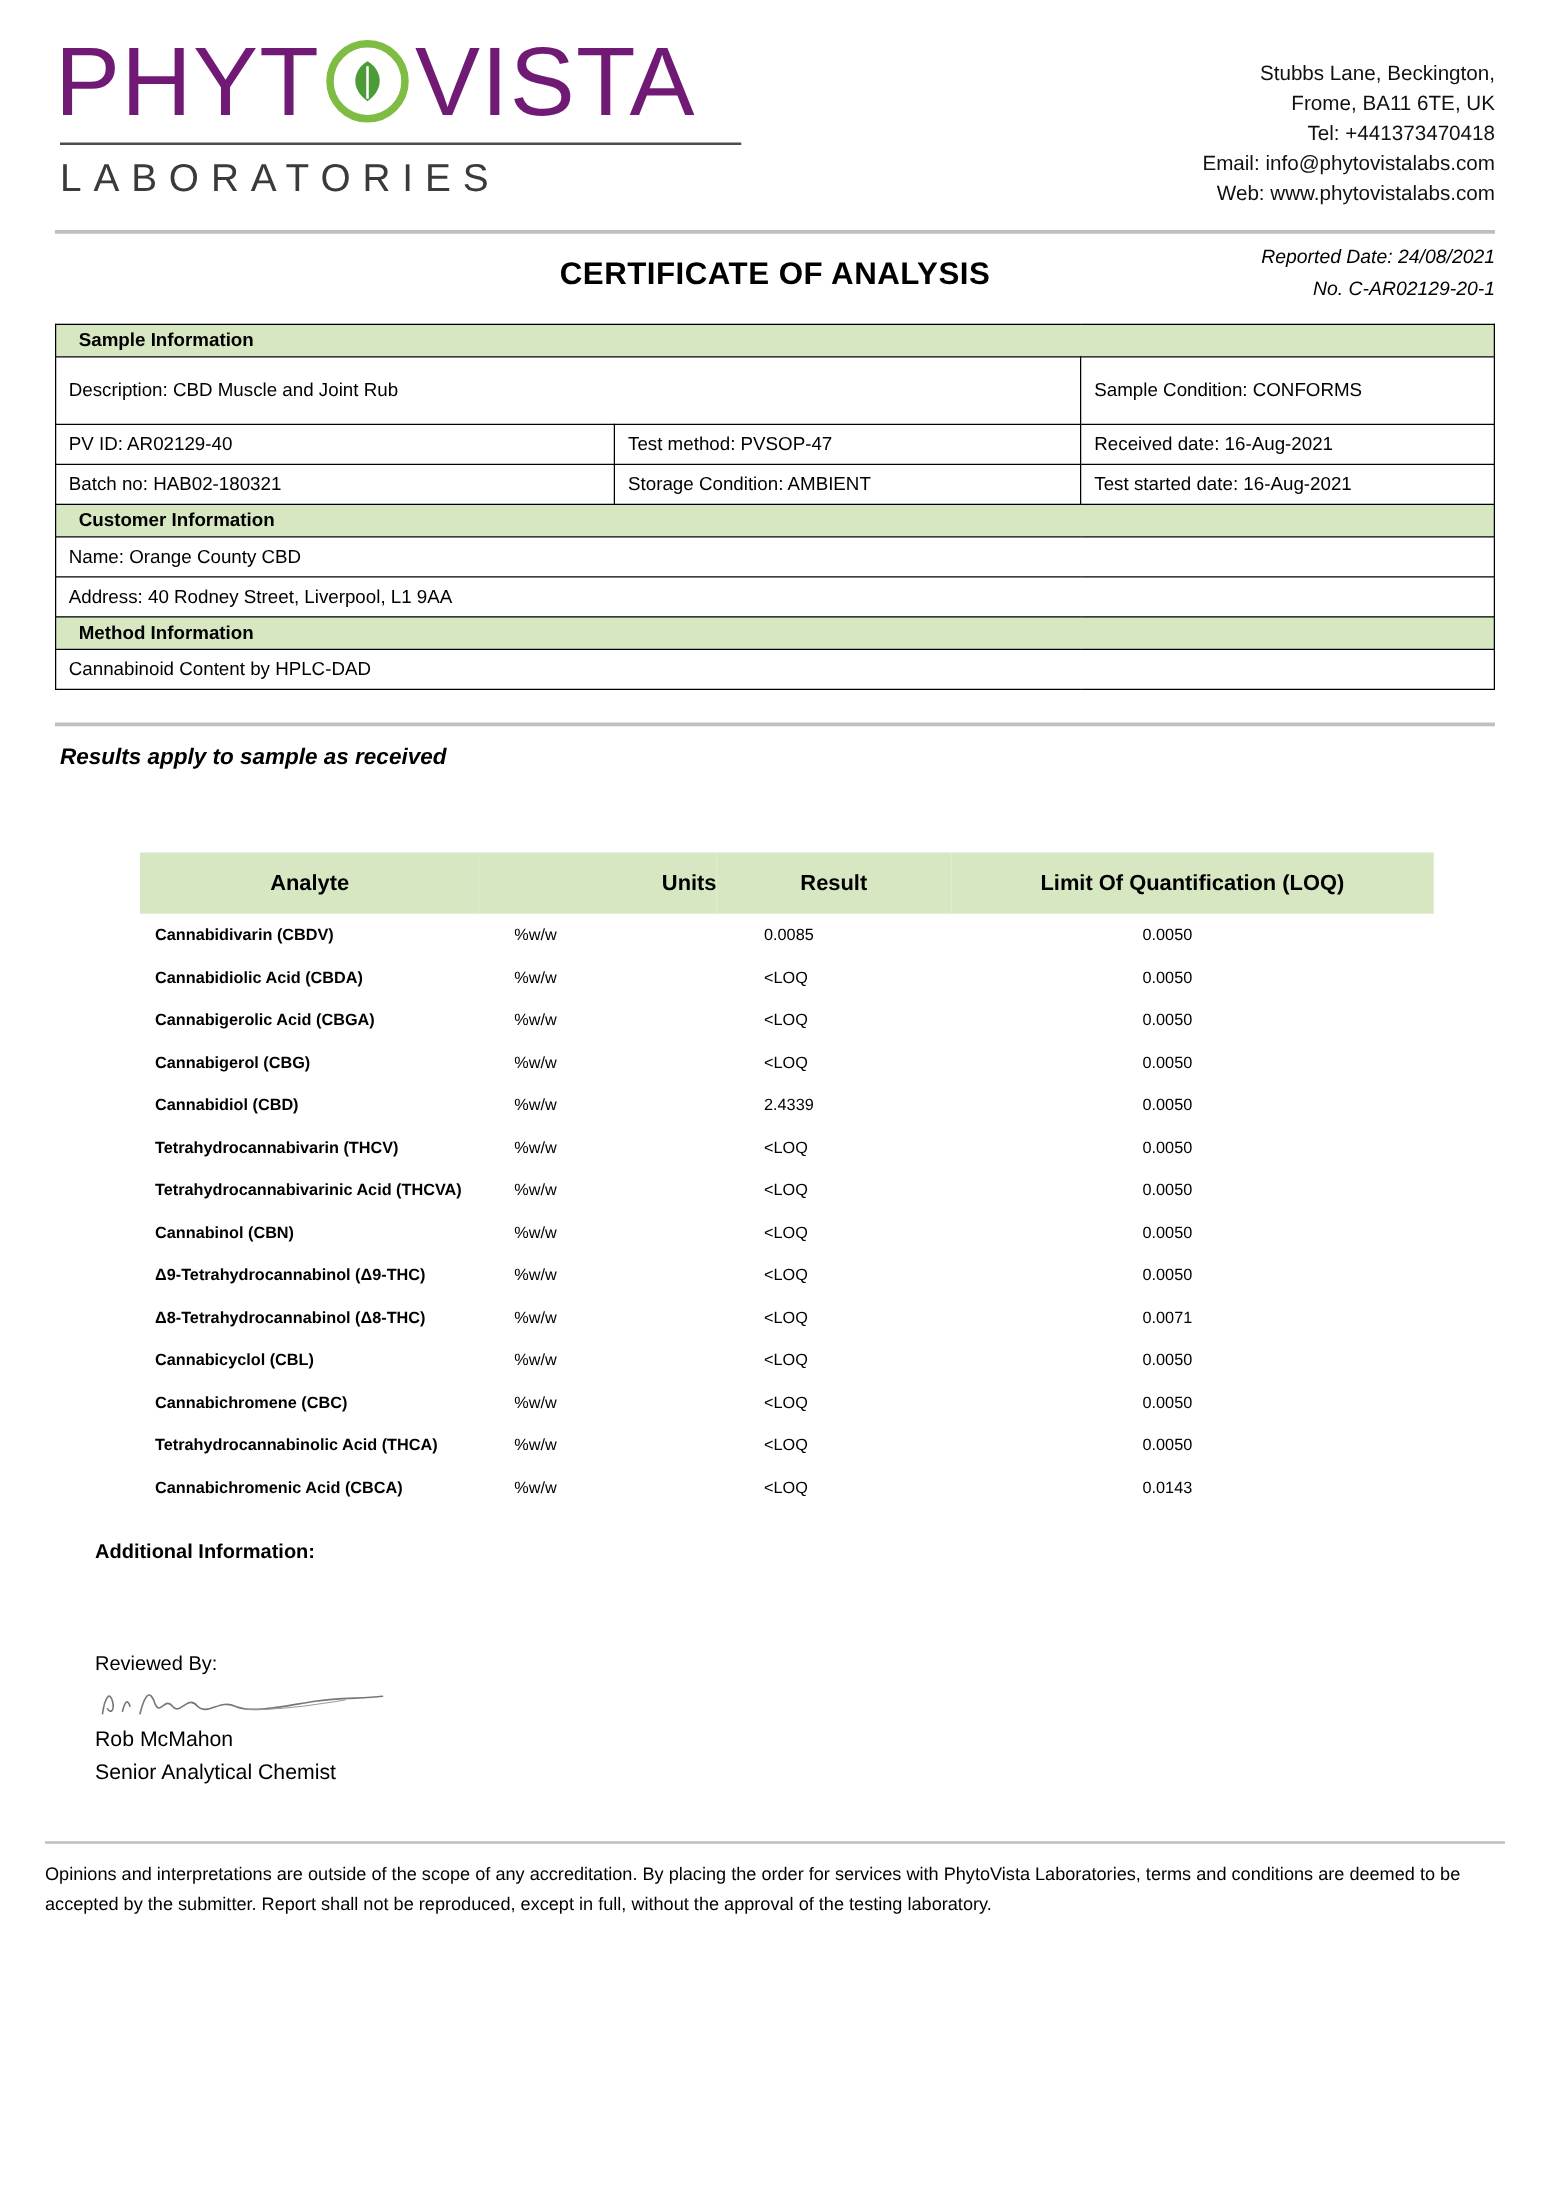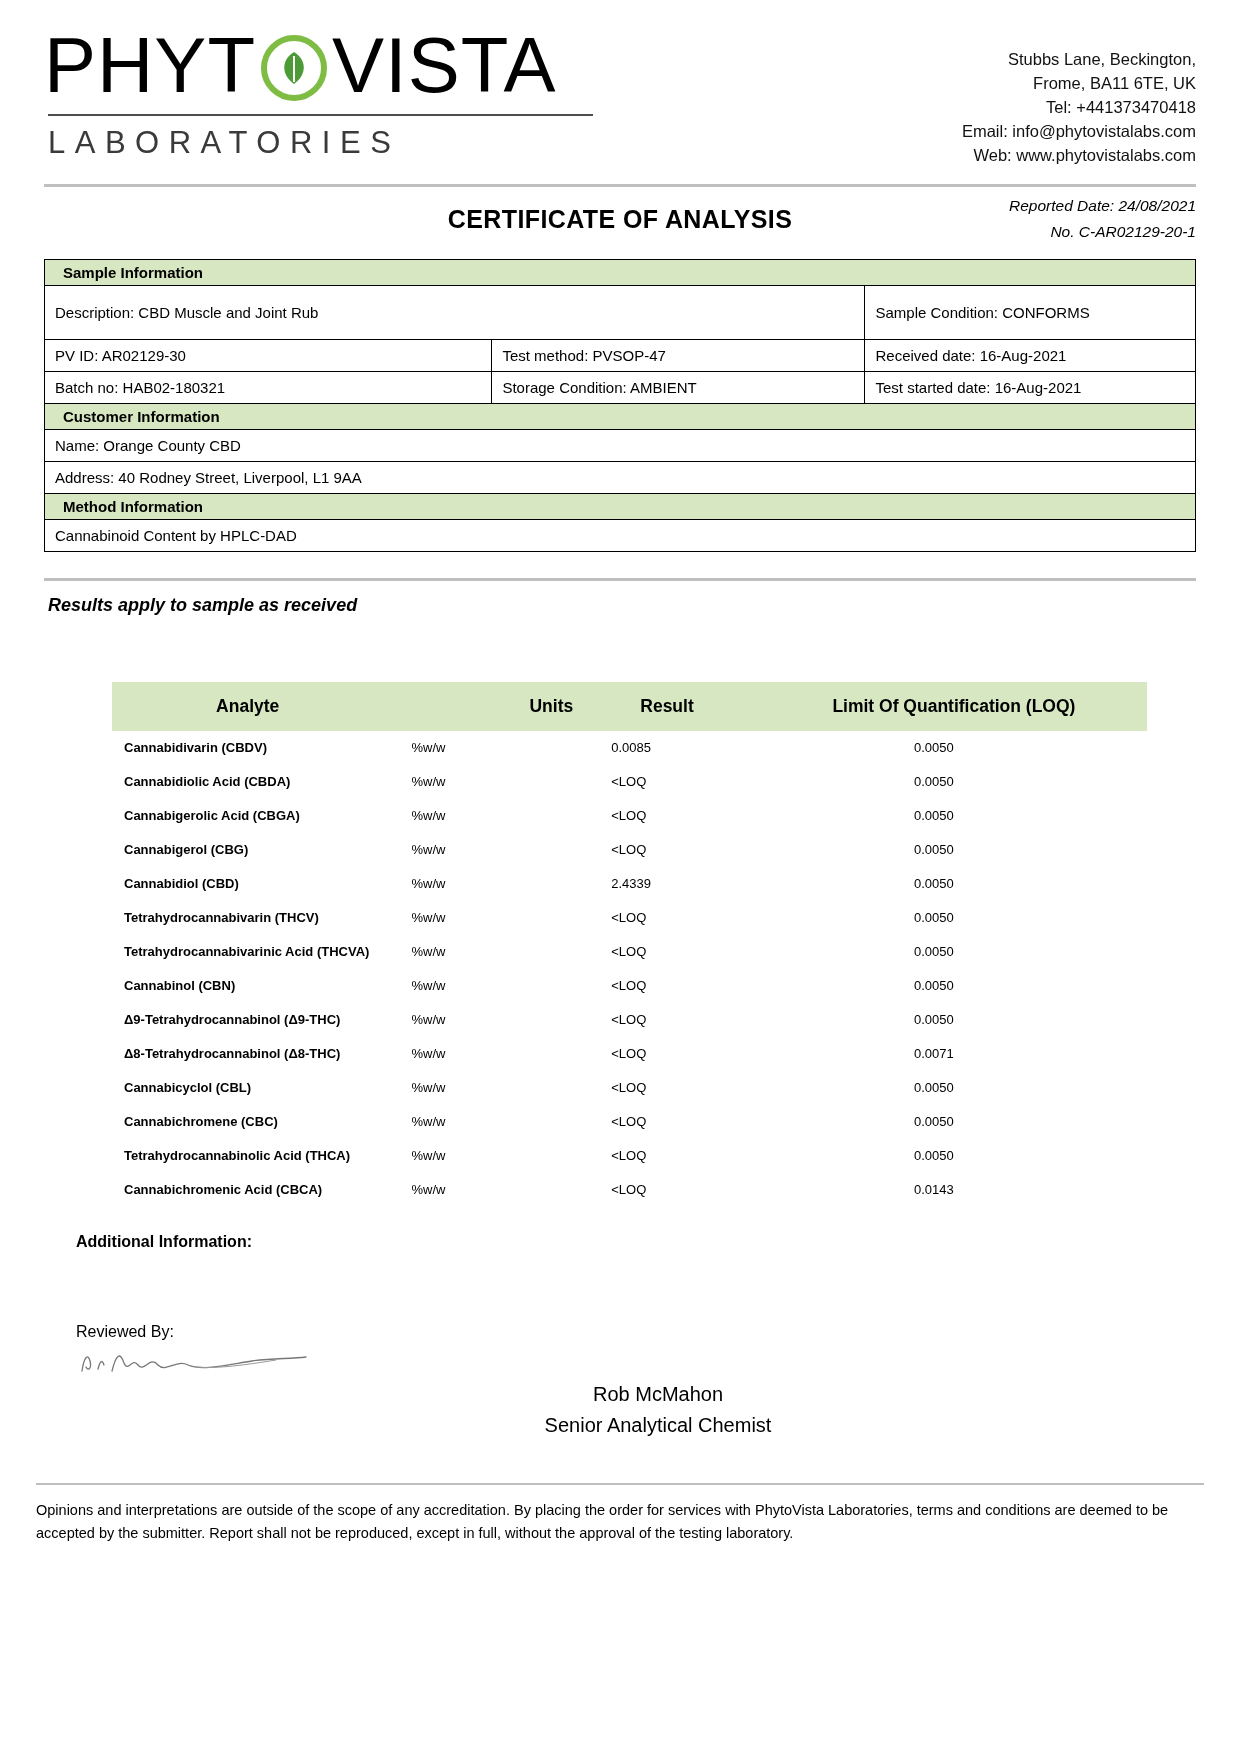--- a/index.html
+++ b/index.html
@@ -28,25 +28,25 @@
     align-items: flex-start;
     justify-content: space-between;
     padding: 26px 44px 0 44px;
     box-sizing: border-box;
   }
   .logo-block {
     width: 620px;
   }
   .logo-word {
     display: flex;
-    align-items: flex-end;
+    align-items: center;
     font-family: "Liberation Sans", sans-serif;
     font-size: 78px;
     letter-spacing: 1px;
-    color: #000000;
+    color: #701a75;
     font-weight: 400;
     line-height: 1;
   }
   .logo-word .leafmark {
     position: relative;
     display: inline-block;
     width: 72px;
     height: 72px;
     margin: 0 2px;
   }
@@ -189,23 +189,22 @@
   }
   .sig {
     margin: 4px 0 0 76px;
     height: 34px;
     width: 260px;
     position: relative;
   }
   .sig svg { display:block; }
   .reviewer-name {
     margin: 0 0 0 76px;
-    font-size: 20px;
+    font-size: 17px;
     line-height: 1.55;
-    text-align: center;
   }
 
   .bottom-rule {
     border-top: 2px solid #bfbfbf;
     margin: 42px 36px 0 36px;
   }
   .disclaimer {
     margin: 14px 36px 0 36px;
     font-size: 14.5px;
     line-height: 1.62;
@@ -255,21 +254,21 @@
   <table class="info-table">
     <tbody>
         <tr>
       <td class="band" colspan="3">Sample Information</td>
     </tr>
     <tr class="tall">
       <td colspan="2" style="width:730px;">Description: CBD Muscle and Joint Rub</td>
       <td style="width:290px;">Sample Condition: CONFORMS</td>
     </tr>
     <tr class="row-h">
-      <td style="width:400px;">PV ID: AR02129-30</td>
+      <td style="width:400px;">PV ID: AR02129-40</td>
       <td style="width:330px;">Test method: PVSOP-47</td>
       <td>Received date: 16-Aug-2021</td>
     </tr>
     <tr class="row-h">
       <td>Batch no: HAB02-180321</td>
       <td>Storage Condition: AMBIENT</td>
       <td>Test started date: 16-Aug-2021</td>
     </tr>
     <tr>
       <td class="band" colspan="3">Customer Information</td>

